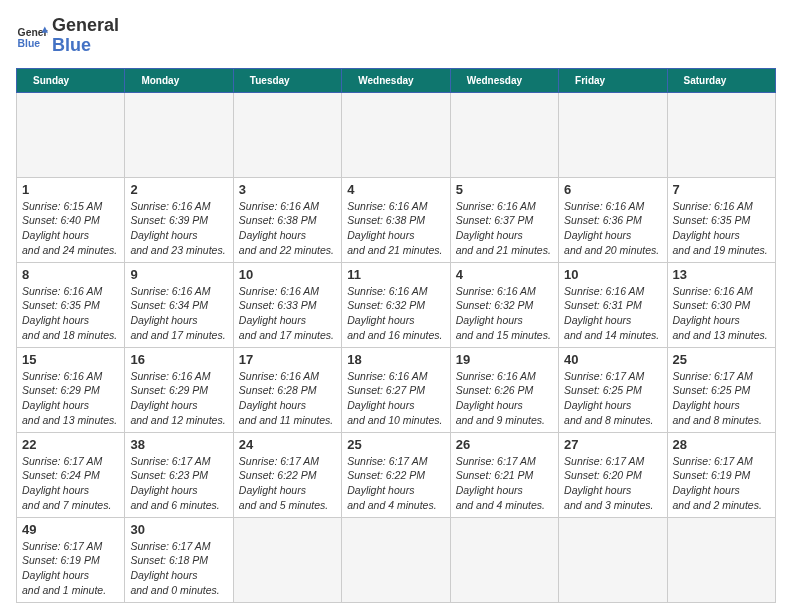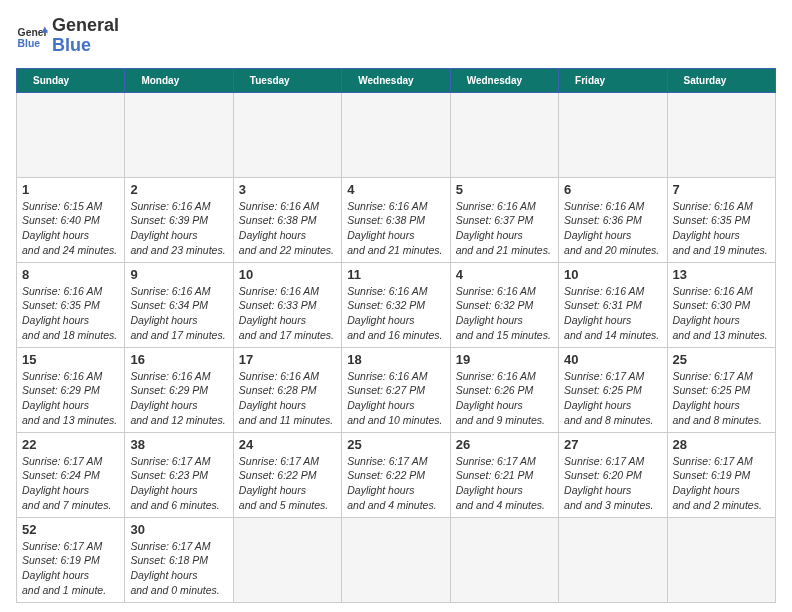--- a/index.html
+++ b/index.html
@@ -239,21 +239,21 @@
           <span class="day-num">27</span>
 <div class="day-info">Sunrise: 6:17 AM<br>Sunset: 6:20 PM<br>Daylight hours<br>and and 3 minutes.</div>
         </td>
         <td>
           <span class="day-num">28</span>
 <div class="day-info">Sunrise: 6:17 AM<br>Sunset: 6:19 PM<br>Daylight hours<br>and and 2 minutes.</div>
         </td>
       </tr>
       <tr>
         <td>
-          <span class="day-num">52</span>
+          <span class="day-num">49</span>
 <div class="day-info">Sunrise: 6:17 AM<br>Sunset: 6:19 PM<br>Daylight hours<br>and and 1 minute.</div>
         </td>
         <td>
           <span class="day-num">30</span>
 <div class="day-info">Sunrise: 6:17 AM<br>Sunset: 6:18 PM<br>Daylight hours<br>and and 0 minutes.</div>
         </td>
         <td class="empty"></td>
         <td class="empty"></td>
         <td class="empty"></td>
         <td class="empty"></td>

